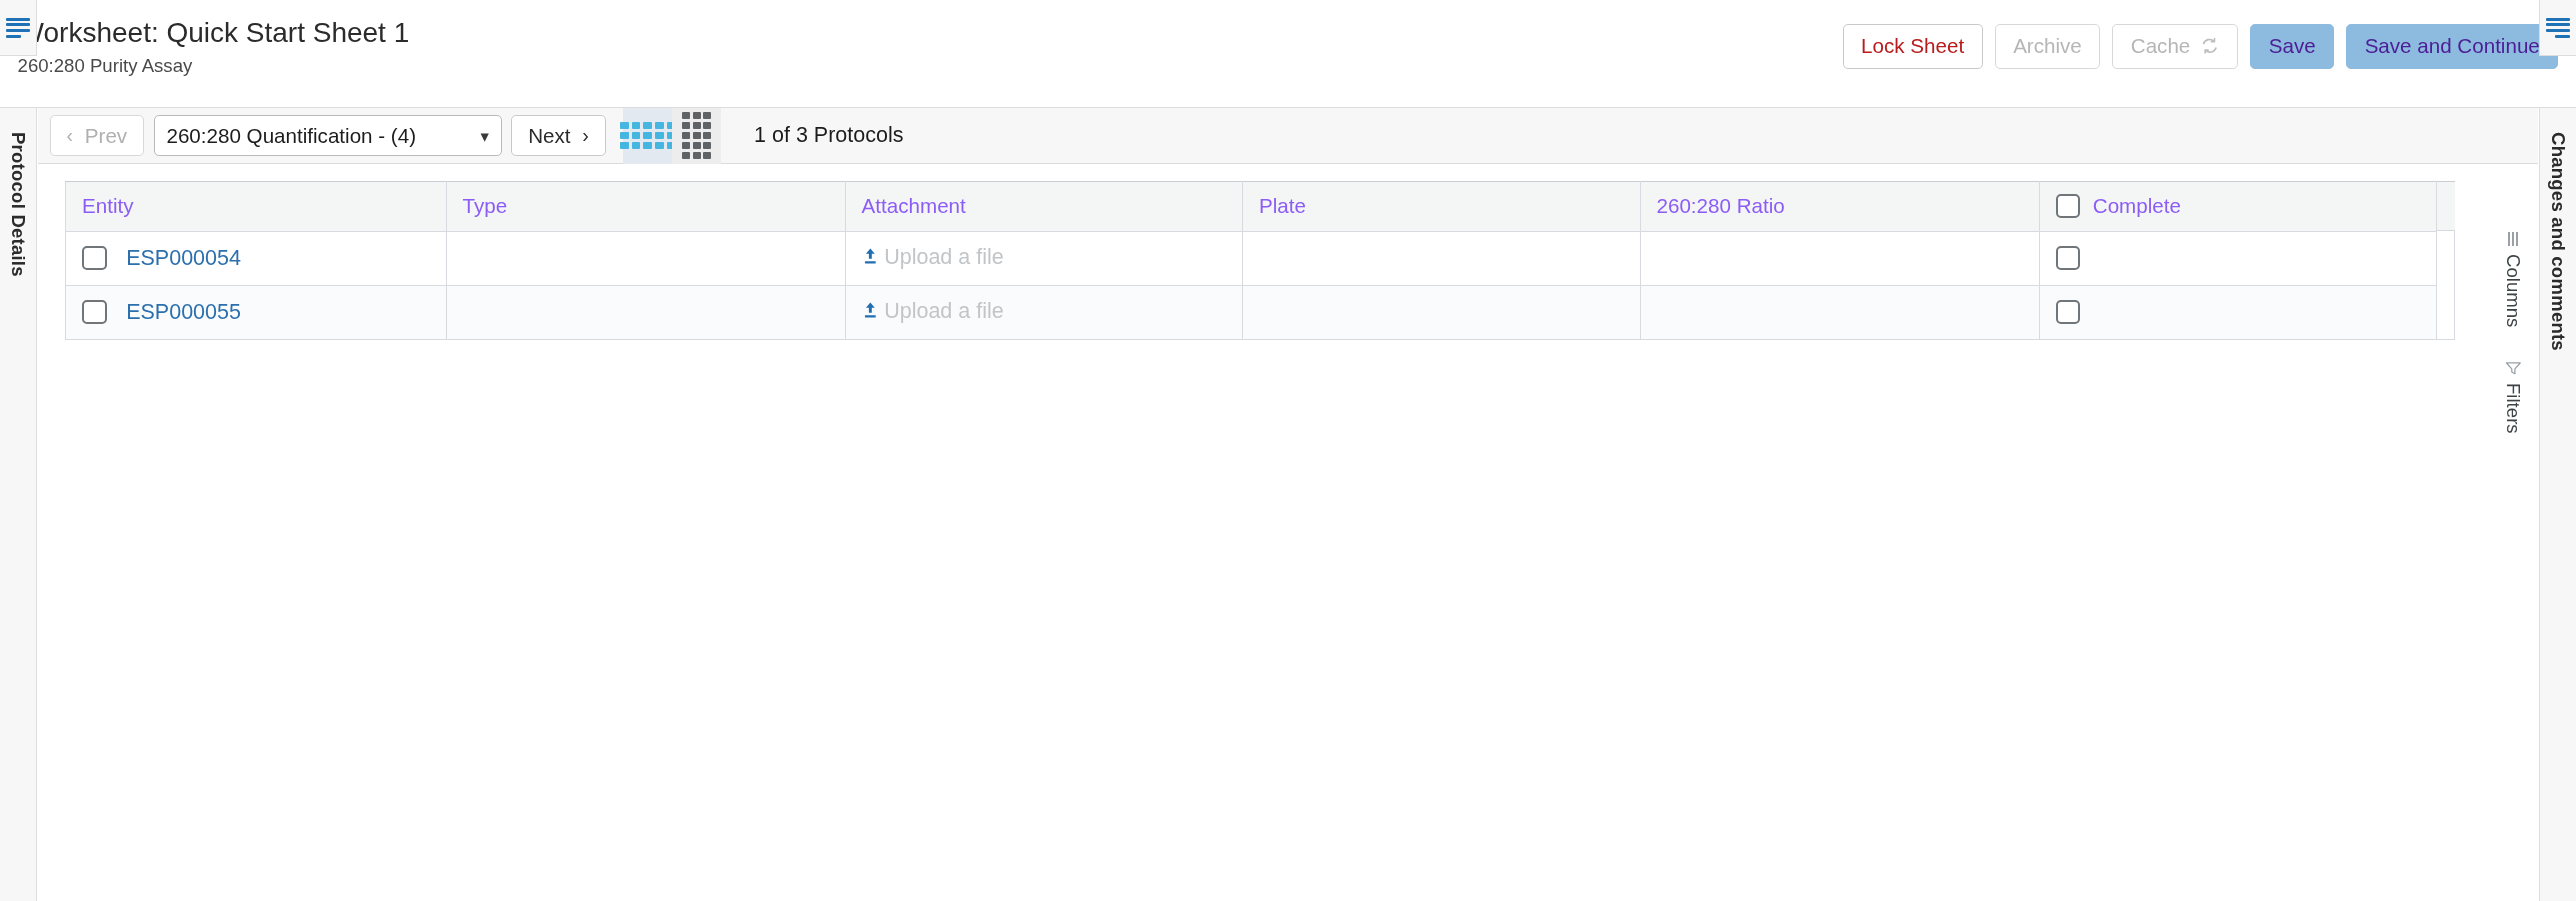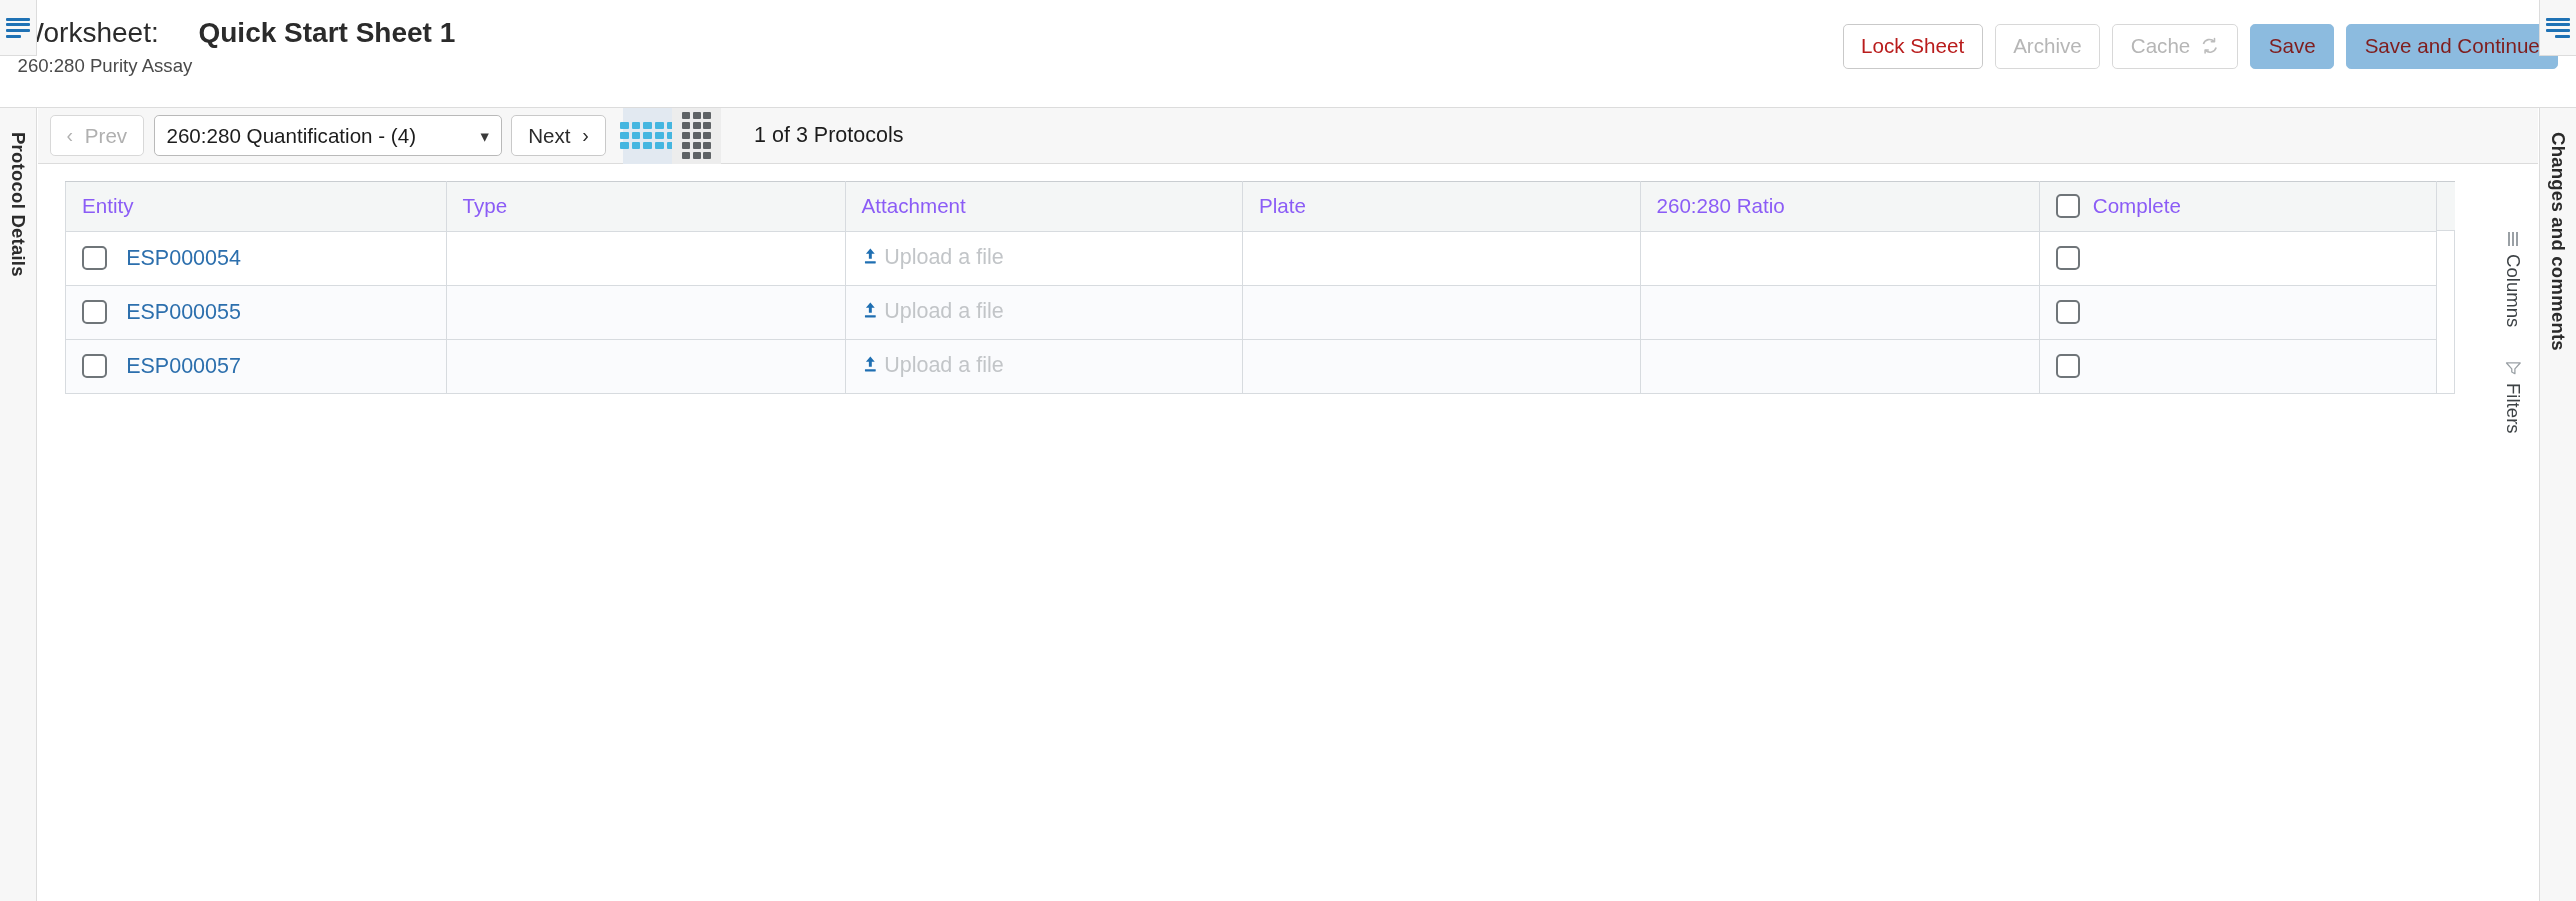--- a/index.html
+++ b/index.html
@@ -31,21 +31,21 @@
     position: absolute;
     left: 17.6px; top: 17.6px;
   }
   .ws-title {
     font-size: 28px;
     color: #2b2b2b;
     line-height: 1.1;
     white-space: nowrap;
   }
   .ws-title .ws-label { font-weight: 400; }
-  .ws-title .ws-name  { font-weight: 700; margin-left: 32px; }
+  .ws-title .ws-name  { font-weight: 400; }
   .ws-sub {
     margin-top: 6.9px;
     font-size: 18.6px;
     color: #4a4a4a;
     white-space: nowrap;
   }
 
   .header-actions {
     position: absolute;
     right: 17.6px; top: 23.5px;
@@ -70,21 +70,21 @@
     font-family: inherit;
   }
   .btn.is-disabled {
     color: #b6b6b6;
     border-color: #d8d8d8;
     cursor: default;
   }
   .btn.primary {
     background: #8cbbdf;
     border-color: #8cbbdf;
-    color: #7f1d1d;
+    color: #4c1d95;
   }
   .refresh-ico {
     display: inline-block;
     width: 19.6px; height: 19.6px;
     color: #bcbcbc;
   }
   .refresh-ico svg { display: block; width: 19.6px; height: 19.6px; }
 
   
   .rail {
@@ -551,47 +551,20 @@
               <td></td>
               <td></td>
               <td>
                 <div class="complete-cell">
                   <span class="cbox"></span>
                 </div>
               </td>
             </tr>
 
 
-            <tr class="alt">
-              <td>
-                <div class="cell-entity">
-                  <span class="cbox"></span>
-                  <a class="entity-link" href="#">ESP000057</a>
-                </div>
-              </td>
-              <td></td>
-              <td>
-                <span class="upload">
-                  <span class="up-ico">
-                    <svg viewBox="0 0 17 20" fill="#1f6fb2">
-                      <path d="M8.5 1.5 13 7H10v5H7V7H4z"></path>
-                      <rect x="3" y="14.5" width="11" height="2.2" rx="0.4"></rect>
-                    </svg>
-                  </span>
-                  <span class="up-txt">Upload a file</span>
-                </span>
-              </td>
-              <td></td>
-              <td></td>
-              <td>
-                <div class="complete-cell">
-                  <span class="cbox"></span>
-                </div>
-              </td>
-            </tr>
 
           </tbody>
         </table>
 
         <div class="sheet-edge">
           <div class="edge-head"></div>
         </div>
       </div>
 
       <div class="side-strip">

